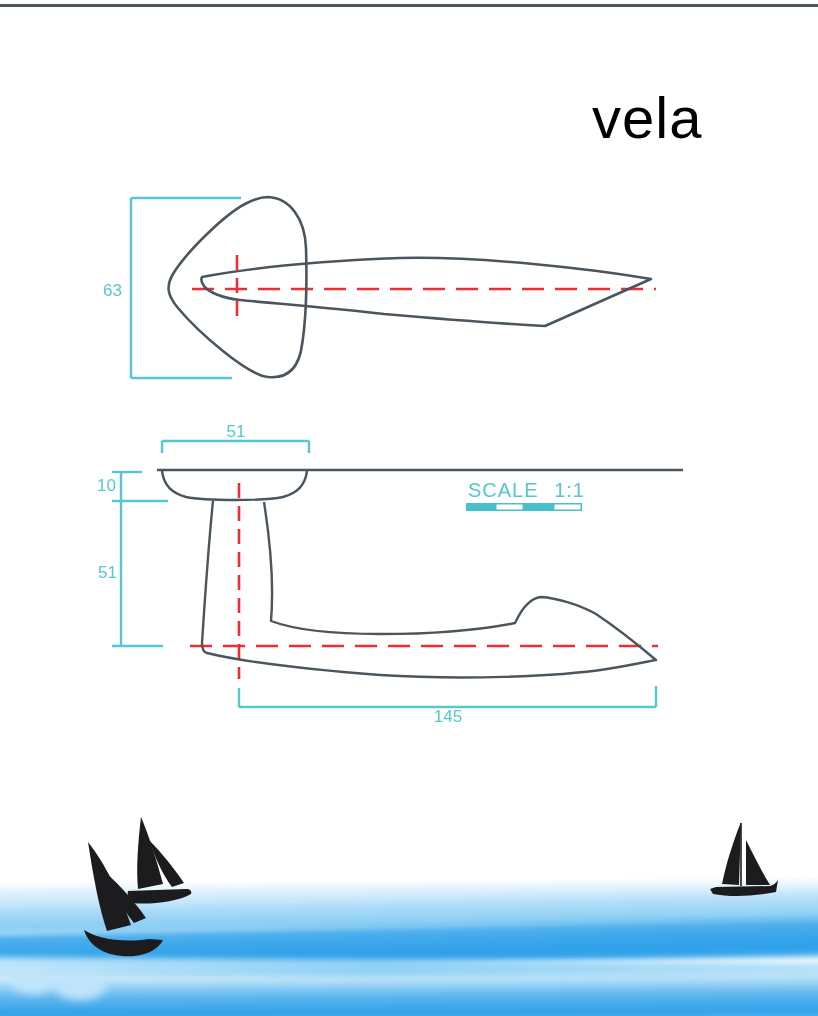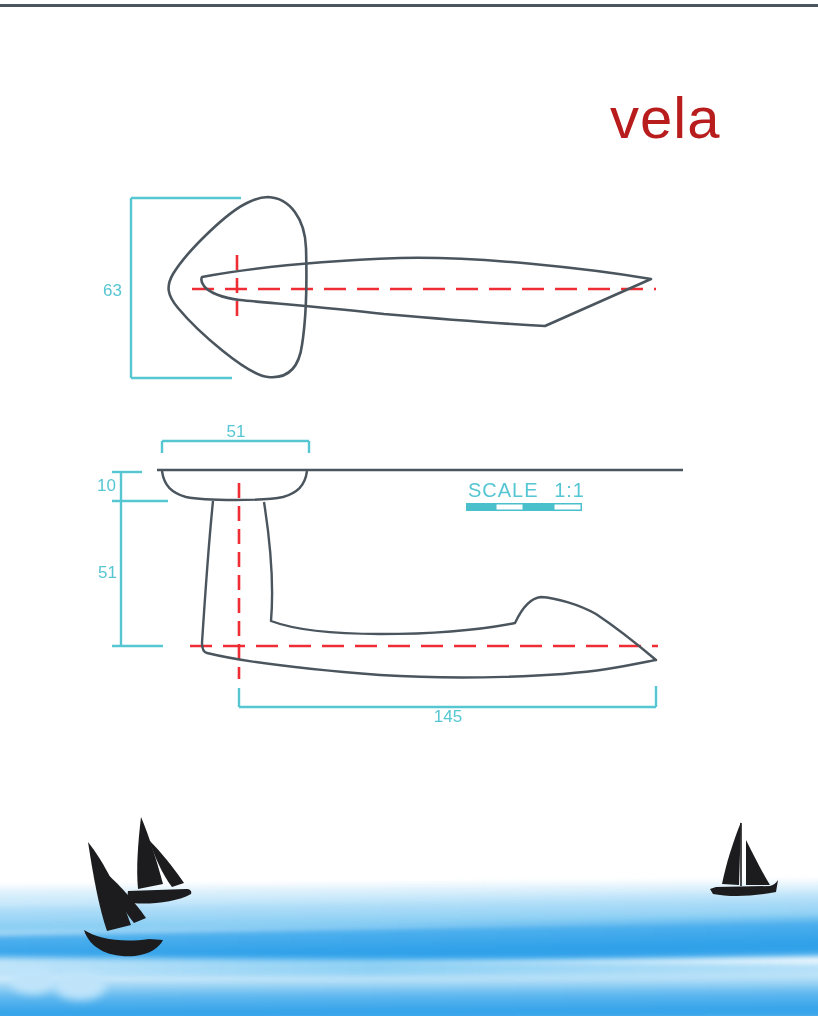--- a/index.html
+++ b/index.html
@@ -2,23 +2,23 @@
 <html><head>
 <meta charset="utf-8">
 <style>
   html,body{margin:0;padding:0;background:#ffffff;}
   .page{
     position:relative;width:818px;height:1016px;background:#ffffff;
     overflow:hidden;font-family:"Liberation Sans",sans-serif;
   }
   .top-rule{position:absolute;left:0;top:4px;width:818px;height:3px;background:#4a555e;}
   .logo{
-    position:absolute;left:610px;top:88px;width:140px;
+    position:absolute;left:592px;top:88px;width:140px;
     font-family:"Liberation Sans",sans-serif;font-size:58px;font-weight:400;
-    color:#b91c1c;letter-spacing:1px;line-height:1.05;
+    color:#000000;letter-spacing:1px;line-height:1.05;
   }
   svg text{font-family:"Liberation Sans",sans-serif;}
   .dim-label{font-size:17px;fill:#55c6d2;}
   .scale-label{font-size:20px;fill:#55c6d2;letter-spacing:1px;word-spacing:9px;}
   
   .water{position:absolute;left:0;top:876px;width:818px;height:140px;overflow:hidden;}
   .stripe{position:absolute;filter:blur(3px);border-radius:18px;}
   .s1{left:-30px;top:8px;width:900px;height:18px;background:linear-gradient(180deg,#eaf6fd,#c4e7fa);transform:rotate(-0.4deg);}
   .s2{left:-30px;top:22px;width:900px;height:30px;background:linear-gradient(180deg,#bfe4fa,#7ec9f2);transform:rotate(-0.7deg);}
   .s3{left:-30px;top:50px;width:900px;height:38px;background:linear-gradient(180deg,#55b3ee,#2d9fe9 70%,#3da8eb);transform:rotate(-1.1deg);}

